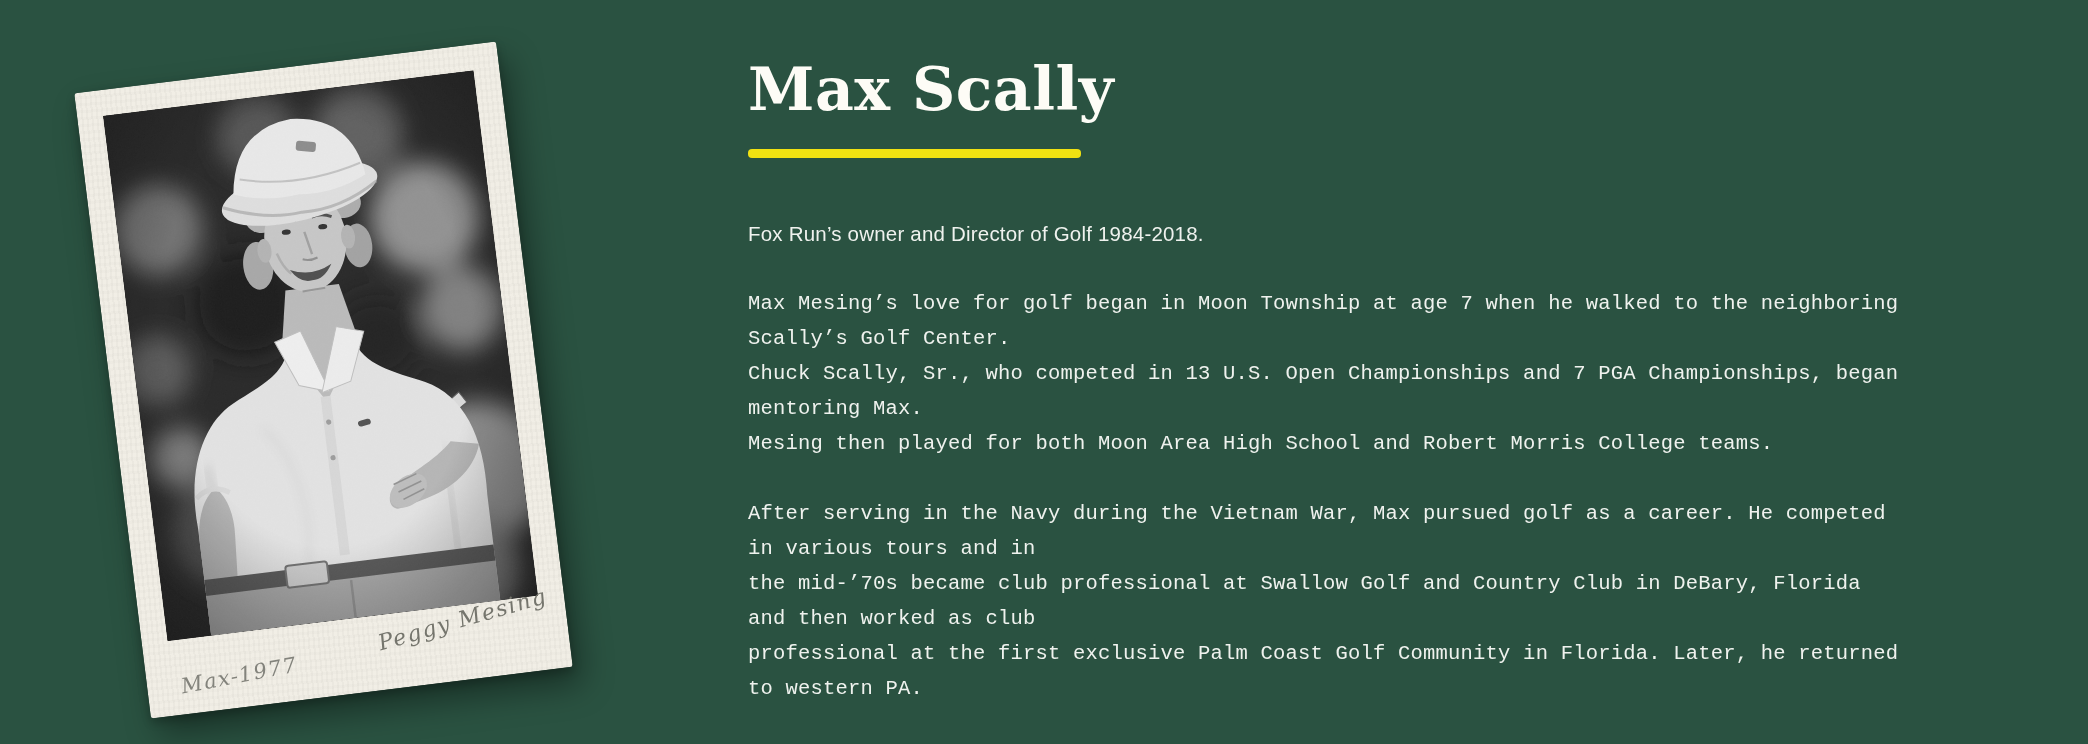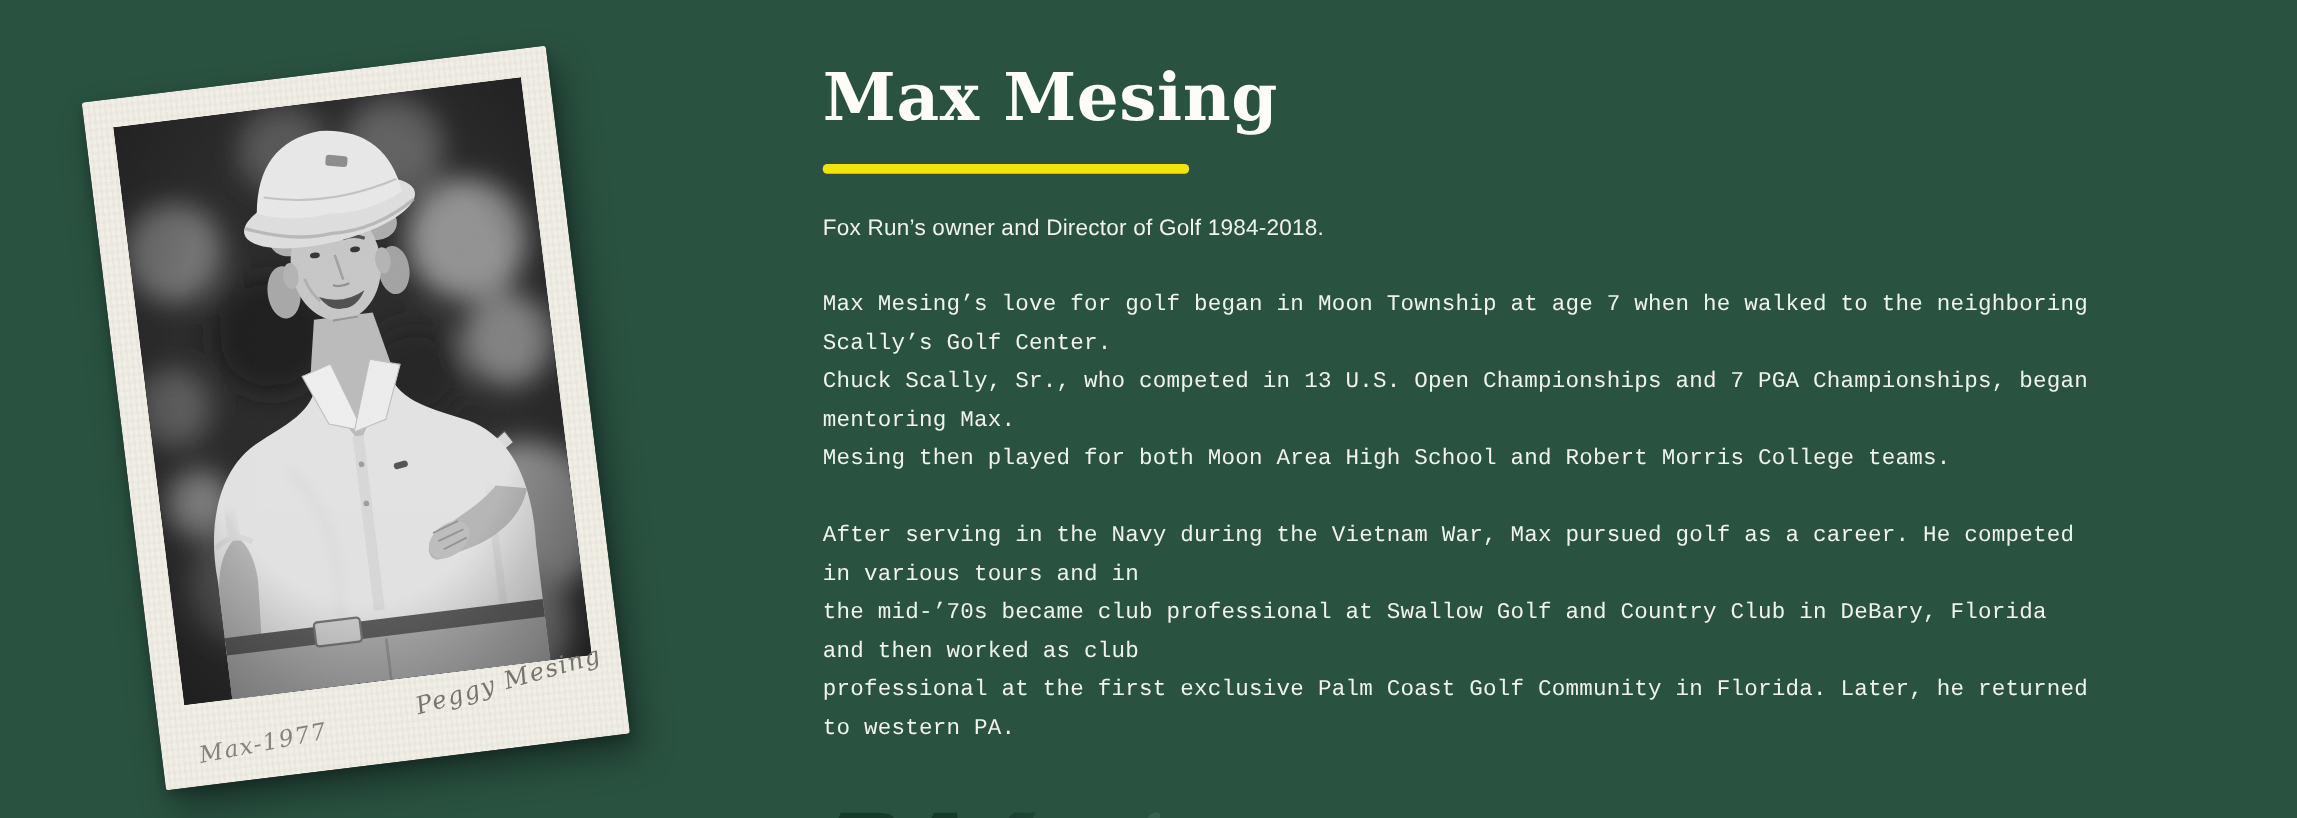--- a/index.html
+++ b/index.html
@@ -73,21 +73,21 @@
     border-radius:4px;
     background:#f1e211;
   }
   .bio p{
     color:#eff2ee;
     font-size:20.5px;
     line-height:35px;
     letter-spacing:0.2px;
     white-space:pre-line;
   }
-  .bio p.intro{ margin-top:32px; }
+  .bio p.intro{ margin-top:58px; }
   .bio p.para{ margin-top:35px;font-family:Liberation Mono, monospace; }
 
   .sig-wrap{
     position:relative;
     margin-top:72px;
     height:130px;
   }
   .watermark{
     position:absolute;
     left:-6px; top:-24px;
@@ -224,21 +224,21 @@
         <rect x="0" y="0" width="374" height="530" fill="url(#vig)"></rect>
         <rect x="0" y="0" width="374" height="530" fill="#ffffff" opacity="0.03"></rect>
         <rect x="0" y="0" width="374" height="530" filter="url(#grain)" opacity="0.10"></rect>
       </svg>
     </div>
     <span class="hand hand-left">Max-1977</span>
     <span class="hand hand-right">Peggy Mesing</span>
   </figure>
 
   <section class="bio">
-    <h1>Max Mesing</h1>
+    <h1>Max Scally</h1>
     <div class="rule"></div>
     <p class="intro">Fox Run’s owner and Director of Golf 1984-2018.</p>
     <p class="para">Max Mesing’s love for golf began in Moon Township at age 7 when he walked to the neighboring Scally’s Golf Center.
 Chuck Scally, Sr., who competed in 13 U.S. Open Championships and 7 PGA Championships, began mentoring Max.
 Mesing then played for both Moon Area High School and Robert Morris College teams.</p>
     <p class="para">After serving in the Navy during the Vietnam War, Max pursued golf as a career. He competed in various tours and in
 the mid-’70s became club professional at Swallow Golf and Country Club in DeBary, Florida and then worked as club
 professional at the first exclusive Palm Coast Golf Community in Florida. Later, he returned to western PA.</p>
 
     <div class="sig-wrap">

